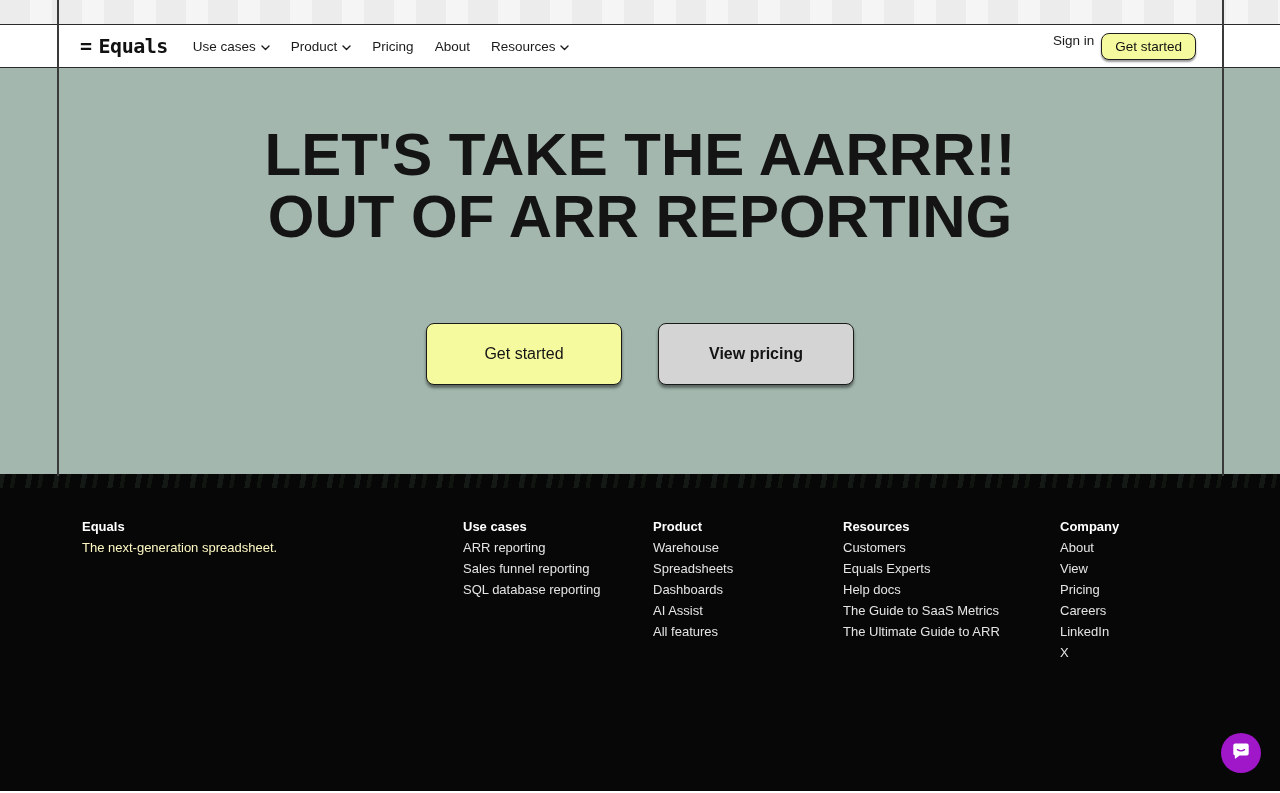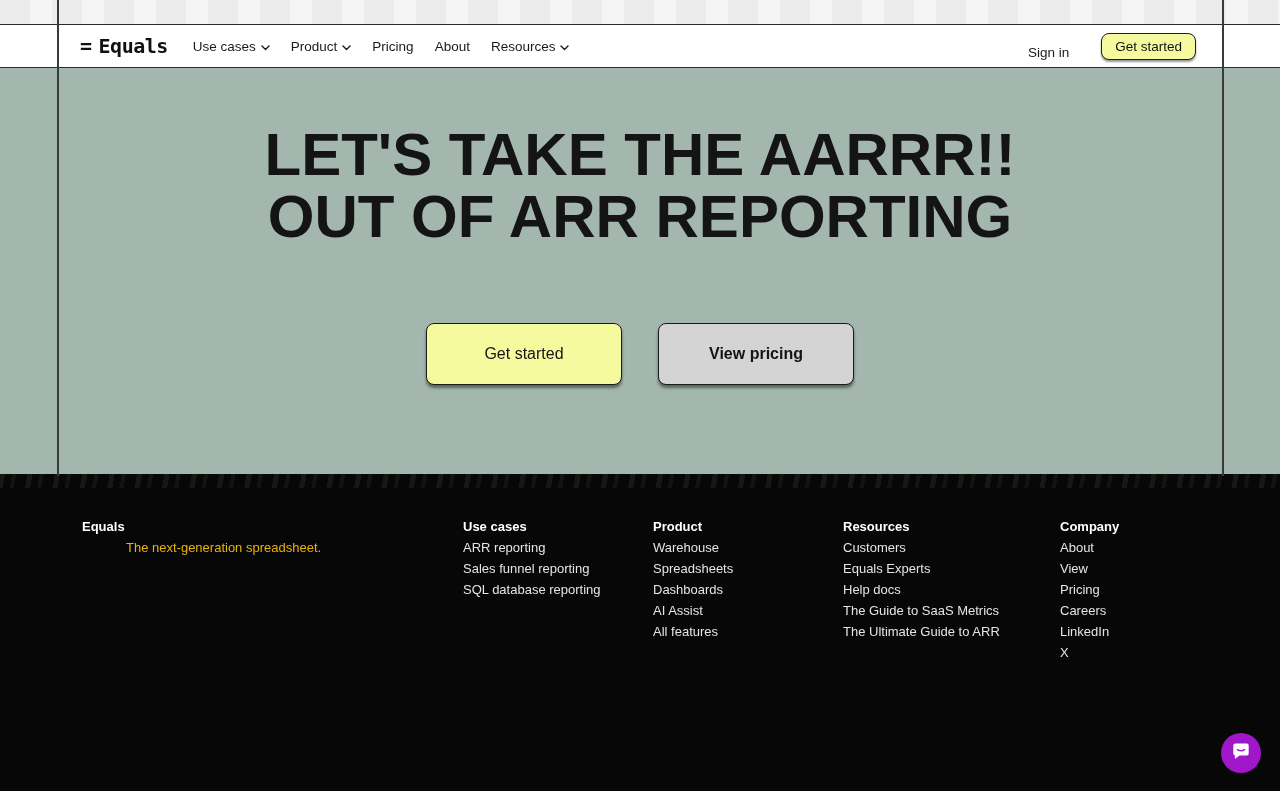--- a/index.html
+++ b/index.html
@@ -52,22 +52,22 @@
     display: flex;
     align-items: center;
     gap: 5px;
     cursor: pointer;
     white-space: nowrap;
   }
   .chev { display: inline-block; margin-top: 1px; }
   .nav-right {
     margin-left: auto;
     display: flex;
-    align-items: flex-end;
-    gap: 32px;
+    align-items: flex-start;
+    gap: 7px;
   }
   .sign-in { font-size: 13.5px; color: #1a1a1a; cursor: pointer; }
   .btn-small {
     background: #f6fa9e;
     border: 1.5px solid #1f1f1f;
     border-radius: 8px;
     font-size: 13.5px;
     color: #111;
     padding: 5px 13px;
     box-shadow: 0 2px 2px rgba(0,0,0,0.4);
@@ -148,21 +148,21 @@
     font-size: 13px;
     line-height: 21px;
   }
   .col-brand    { left: 82px; }
   .col-usecases { left: 463px; }
   .col-product  { left: 653px; }
   .col-resources{ left: 843px; }
   .col-company  { left: 1060px; }
   .footer-head { font-weight: 700; color: #ffffff; }
   .footer-link { color: #e4e4e4; cursor: pointer; }
-  .footer-tagline { color: #eab308; margin-left: 44px; }
+  .footer-tagline { color: #fef9c3; }
 
   
   .chat-button {
     position: absolute;
     left: 1221px;
     top: 733px;
     width: 40px;
     height: 40px;
     border-radius: 50%;
     background: #a016c9;

